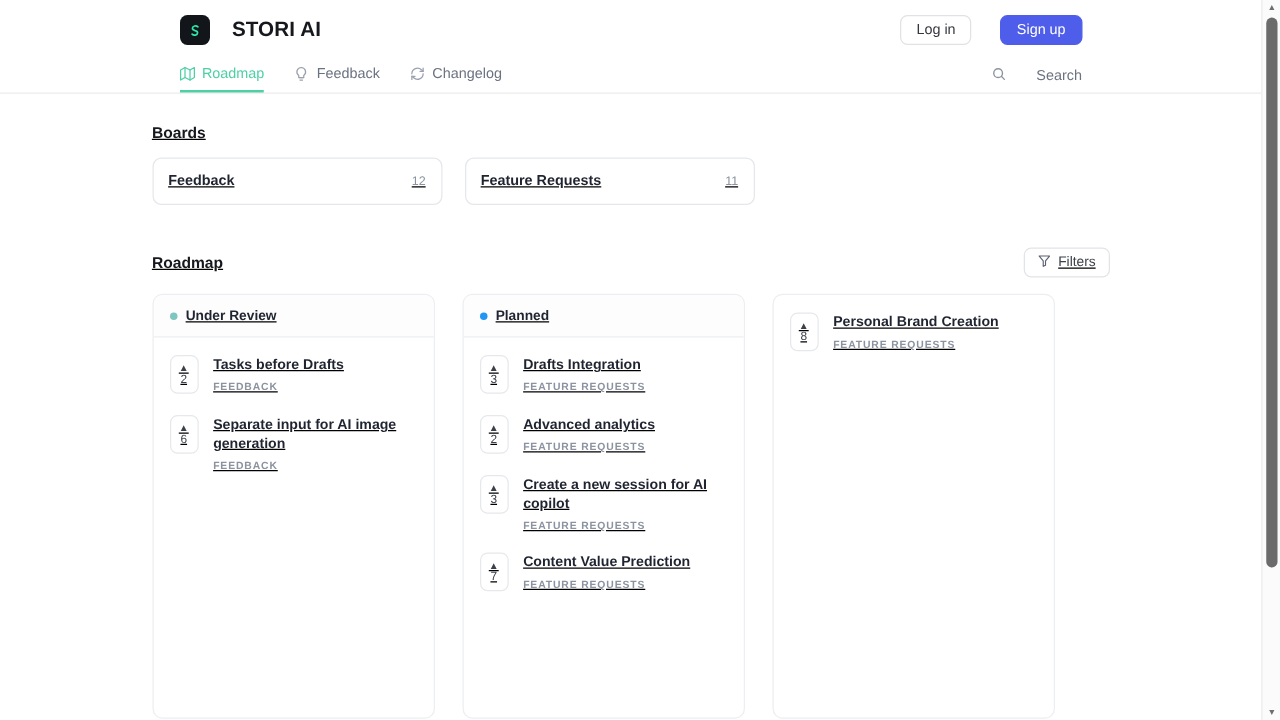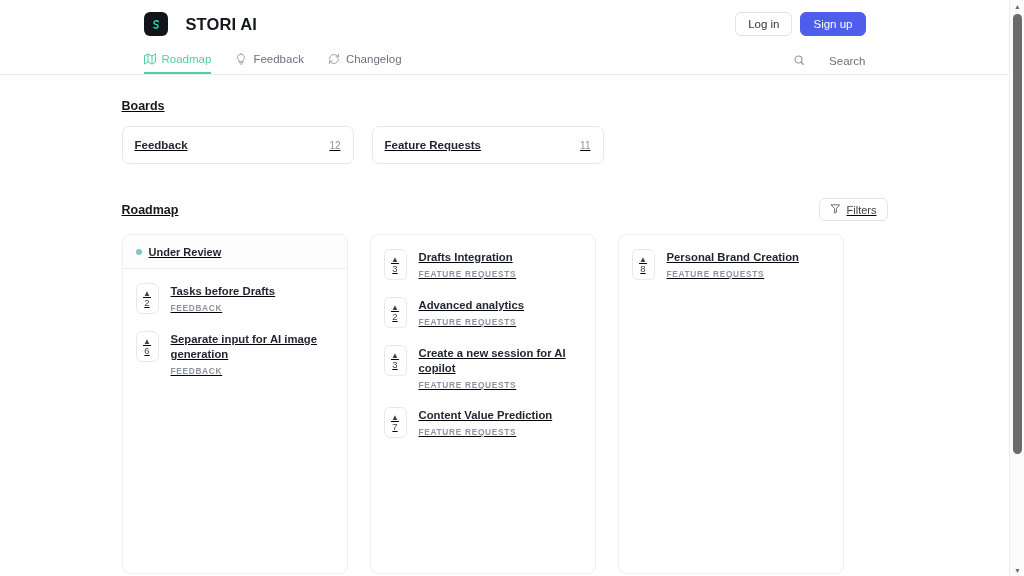--- a/index.html
+++ b/index.html
@@ -111,20 +111,21 @@
   }
   .btn-signup {
     font-size: 11.5px;
     color: #ffffff;
     background: #4f5eea;
     border: 1px solid #4f5eea;
     border-radius: 6px;
     padding: 5px 12px;
     cursor: pointer;
     font-family: "Liberation Sans", sans-serif;
+    margin-left: 15px;
   }
 
   .header-nav {
     display: flex;
     align-items: flex-end;
     justify-content: space-between;
     height: 29px;
   }
   .nav-tabs {
     display: flex;
@@ -436,20 +437,24 @@
               <div class="item-text">
                 <div class="item-title">Separate input for AI image generation</div>
                 <div class="item-board">FEEDBACK</div>
               </div>
             </div>
 
           </div>
         </div>
 
         <div class="column">
+          <div class="column-head">
+            <span class="status-dot" style="background:#2196f3;"></span>
+            <span class="column-title">Planned</span>
+          </div>
           <div class="column-body">
 
             <div class="item">
               <div class="vote-box">
                 <span class="vote-caret">▲</span>
                 <span class="vote-count">3</span>
               </div>
               <div class="item-text">
                 <div class="item-title">Drafts Integration</div>
                 <div class="item-board">FEATURE REQUESTS</div>

